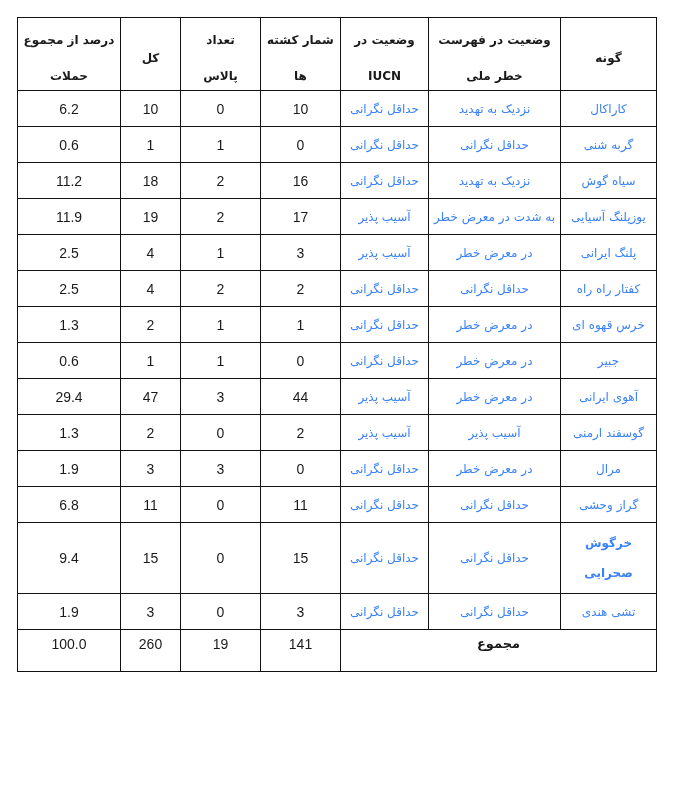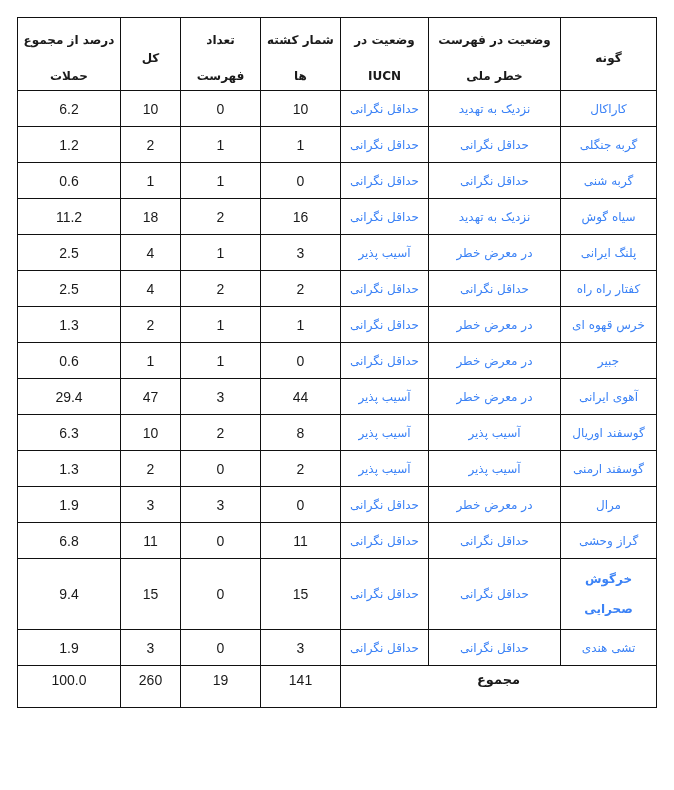--- a/index.html
+++ b/index.html
@@ -77,21 +77,21 @@
     <tr>
       <th>
         <span class="line">درصد از مجموع</span>
         <span class="line">حملات</span>
       </th>
       <th>
         <span class="line">کل</span>
       </th>
       <th>
         <span class="line">تعداد</span>
-        <span class="line">فهرست</span>
+        <span class="line">پالاس</span>
       </th>
       <th>
         <span class="line">شمار کشته</span>
         <span class="line">ها</span>
       </th>
       <th>
         <span class="line">وضعیت در</span>
         <span class="line">IUCN</span>
       </th>
       <th>
@@ -108,47 +108,47 @@
     <tr class="body-row">
       <td class="num">6.2</td>
       <td class="num">10</td>
       <td class="num">0</td>
       <td class="num">10</td>
       <td class="fa">حداقل نگرانی</td>
       <td class="fa">نزدیک به تهدید</td>
       <td class="fa">کاراکال</td>
     </tr>
     <tr class="body-row">
-      <td class="num">1.2</td>
-      <td class="num">2</td>
-      <td class="num">1</td>
-      <td class="num">1</td>
-      <td class="fa">حداقل نگرانی</td>
-      <td class="fa">حداقل نگرانی</td>
-      <td class="fa">گربه جنگلی</td>
-    </tr>
-    <tr class="body-row">
       <td class="num">0.6</td>
       <td class="num">1</td>
       <td class="num">1</td>
       <td class="num">0</td>
       <td class="fa">حداقل نگرانی</td>
       <td class="fa">حداقل نگرانی</td>
       <td class="fa">گربه شنی</td>
     </tr>
     <tr class="body-row">
       <td class="num">11.2</td>
       <td class="num">18</td>
       <td class="num">2</td>
       <td class="num">16</td>
       <td class="fa">حداقل نگرانی</td>
       <td class="fa">نزدیک به تهدید</td>
       <td class="fa">سیاه گوش</td>
     </tr>
     <tr class="body-row">
+      <td class="num">11.9</td>
+      <td class="num">19</td>
+      <td class="num">2</td>
+      <td class="num">17</td>
+      <td class="fa">آسیب پذیر</td>
+      <td class="fa">به شدت در معرض خطر</td>
+      <td class="fa">یوزپلنگ آسیایی</td>
+    </tr>
+    <tr class="body-row">
       <td class="num">2.5</td>
       <td class="num">4</td>
       <td class="num">1</td>
       <td class="num">3</td>
       <td class="fa">آسیب پذیر</td>
       <td class="fa">در معرض خطر</td>
       <td class="fa">پلنگ ایرانی</td>
     </tr>
     <tr class="body-row">
       <td class="num">2.5</td>
@@ -178,29 +178,20 @@
       <td class="fa">جبیر</td>
     </tr>
     <tr class="body-row">
       <td class="num">29.4</td>
       <td class="num">47</td>
       <td class="num">3</td>
       <td class="num">44</td>
       <td class="fa">آسیب پذیر</td>
       <td class="fa">در معرض خطر</td>
       <td class="fa">آهوی ایرانی</td>
-    </tr>
-    <tr class="body-row">
-      <td class="num">6.3</td>
-      <td class="num">10</td>
-      <td class="num">2</td>
-      <td class="num">8</td>
-      <td class="fa">آسیب پذیر</td>
-      <td class="fa">آسیب پذیر</td>
-      <td class="fa">گوسفند اوریال</td>
     </tr>
     <tr class="body-row">
       <td class="num">1.3</td>
       <td class="num">2</td>
       <td class="num">0</td>
       <td class="num">2</td>
       <td class="fa">آسیب پذیر</td>
       <td class="fa">آسیب پذیر</td>
       <td class="fa">گوسفند ارمنی</td>
     </tr>

